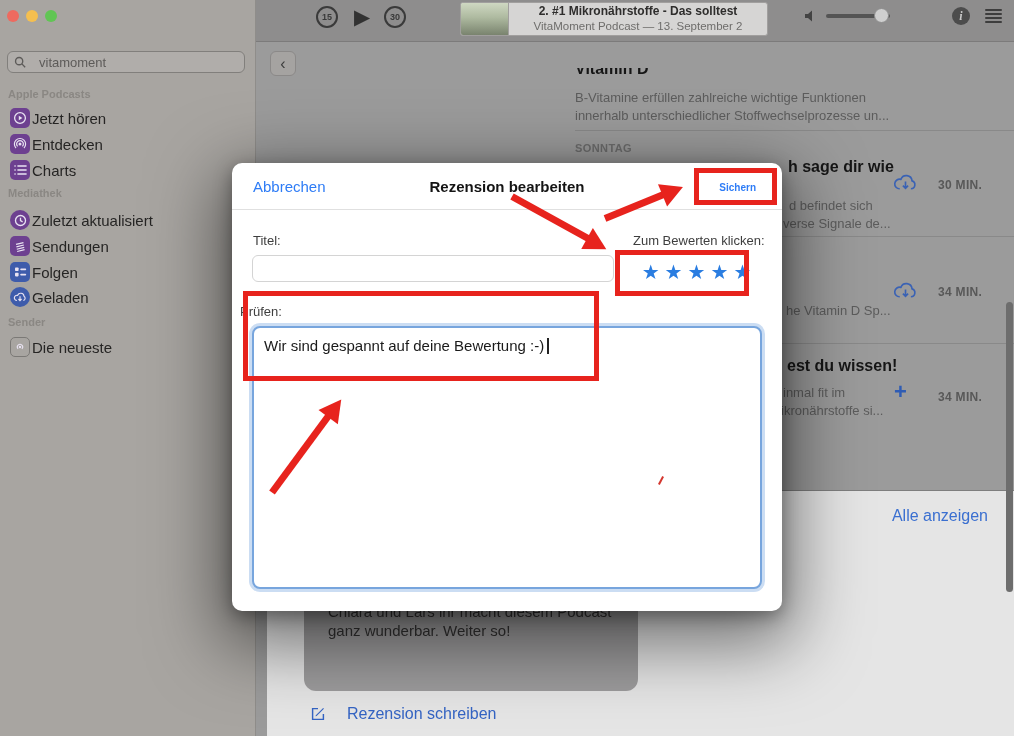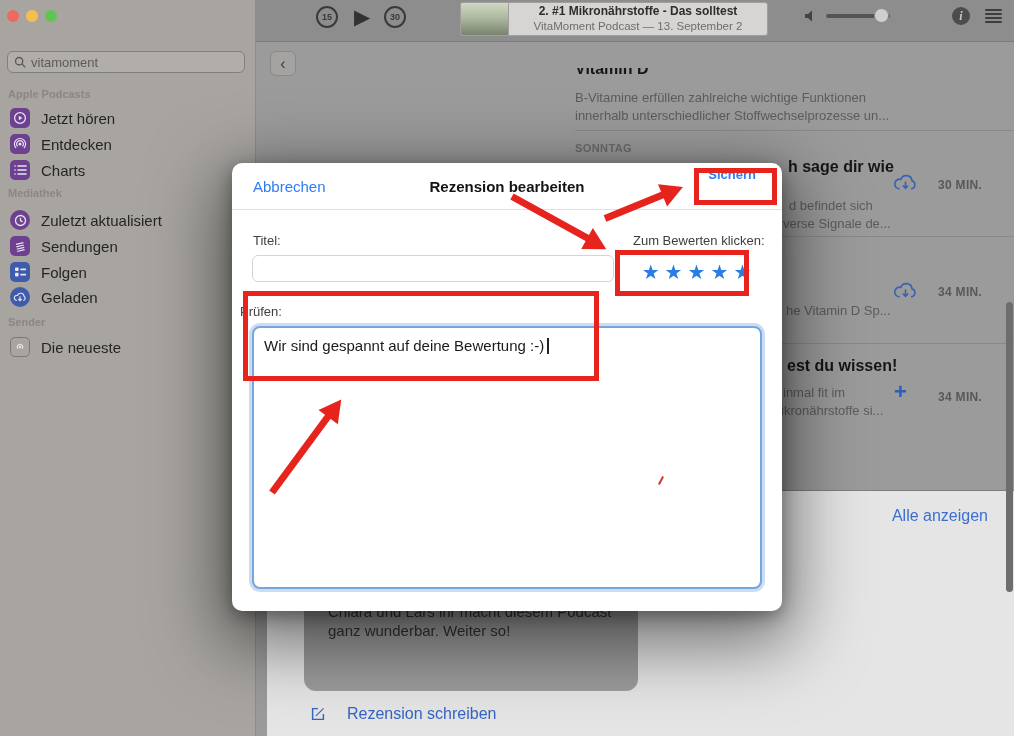--- a/index.html
+++ b/index.html
@@ -3,25 +3,25 @@
 <meta charset="utf-8">
 <style>
   html,body{margin:0;padding:0;background:#4a4a4a;}
   *{box-sizing:border-box;font-family:"Liberation Sans","DejaVu Sans",sans-serif;}
   #stage{position:relative;width:1014px;height:736px;overflow:hidden;background:#9b9b9b;}
   .abs{position:absolute;}
 
   
   #sidebar{left:0;top:0;width:256px;height:736px;background:#a8a5a1;border-right:1px solid #8f8d8a;}
   .tlight{width:12px;height:12px;border-radius:50%;top:10px;}
-  #search-field{left:7px;top:51px;width:238px;height:22px;border:1px solid #817f7c;border-radius:6px;background:#b0adaa;display:flex;align-items:center;padding:0 6px;gap:5px;color:#5d5b59;}
+  #search-field{left:7px;top:51px;width:238px;height:22px;border:1px solid #817f7c;border-radius:6px;background:#b0adaa;display:flex;align-items:center;padding:0 6px;gap:13px;color:#5d5b59;}
   #search-field .mag{width:12px;height:12px;color:#5d5b59;}
   #search-field span{font-size:13px;}
   .side-header{left:8px;font-size:11px;font-weight:bold;color:#8a8783;}
-  .side-item{left:10px;width:236px;height:26px;display:flex;align-items:center;gap:11px;}
+  .side-item{left:10px;width:236px;height:26px;display:flex;align-items:center;gap:2px;}
   .side-item .sicon{width:20px;height:20px;border-radius:5px;display:flex;align-items:center;justify-content:center;color:#e9e3f2;flex:0 0 20px;}
   .ic-purple{background:#6d4090;}
   .ic-blue{background:#3e5cab;color:#dfe6f4;}
   .ic-gray{background:transparent;border:1.5px solid #7b7976;color:#7b7976;border-radius:50%;}
   .side-item .slabel{font-size:15px;color:#262524;white-space:nowrap;}
 
   #main-toolbar{left:256px;top:0;width:758px;height:42px;background:#8e8d8d;border-bottom:1px solid #7c7b7b;}
   .tb-icon{color:#3a3a3a;}
   .skip-circle{width:22px;height:22px;border:2px solid #3a3a3a;border-radius:50%;display:flex;align-items:center;justify-content:center;font-size:9px;font-weight:bold;color:#3a3a3a;}
   #play-glyph{font-size:21px;color:#323232;line-height:1;}
@@ -52,21 +52,21 @@
   #write-review{display:flex;align-items:center;gap:20px;color:#3464c4;}
   #write-review svg{width:18px;height:18px;}
   #scroll-thumb{left:1006px;top:302px;width:7px;height:290px;background:#6d6d6d;border-radius:4px;}
 
   
   #dialog{left:232px;top:163px;width:550px;height:448px;background:#ffffff;border-radius:10px;
           box-shadow:0 22px 70px 12px rgba(0,0,0,.5),0 5px 18px rgba(0,0,0,.35);}
   #dlg-header{position:absolute;left:0;top:0;width:100%;height:47px;border-bottom:1px solid #e0e0e0;}
   #dlg-cancel{position:absolute;left:21px;top:15px;font-size:15px;color:#2e7cf6;}
   #dlg-title{position:absolute;left:0;top:15px;width:100%;text-align:center;font-size:15px;font-weight:bold;color:#141414;}
-  #dlg-save{position:absolute;right:26px;top:4px;font-size:13px;font-weight:bold;color:#2e7cf6;}
+  #dlg-save{position:absolute;right:26px;top:19px;font-size:10px;font-weight:bold;color:#2e7cf6;}
   .dlg-label{font-size:13px;color:#3e3e3e;}
   #title-input{position:absolute;left:20px;top:92px;width:362px;height:27px;border:1px solid #d4d4d4;border-radius:6px;background:#fff;}
   #stars-row{position:absolute;left:392px;top:97px;width:150px;text-align:center;color:#2a7de1;font-size:20px;letter-spacing:5px;white-space:nowrap;}
   #review-textarea{position:absolute;left:20px;top:163px;width:510px;height:263px;border:2px solid #77a5dd;box-shadow:0 0 0 3px rgba(125,170,225,.4);border-radius:8px;background:#fff;padding:9px 10px;font-size:15px;color:#1a1a1a;}
   #caret{display:inline-block;width:1.5px;height:16px;background:#222;vertical-align:-3px;margin-left:3px;}
 
   
   .red-box{border:5px solid #e7231d;background:transparent;}
   .arrow-line{height:7px;background:#e7231d;transform-origin:left center;}
   .arrow-line::after{content:"";position:absolute;right:-20px;top:50%;transform:translateY(-50%);

